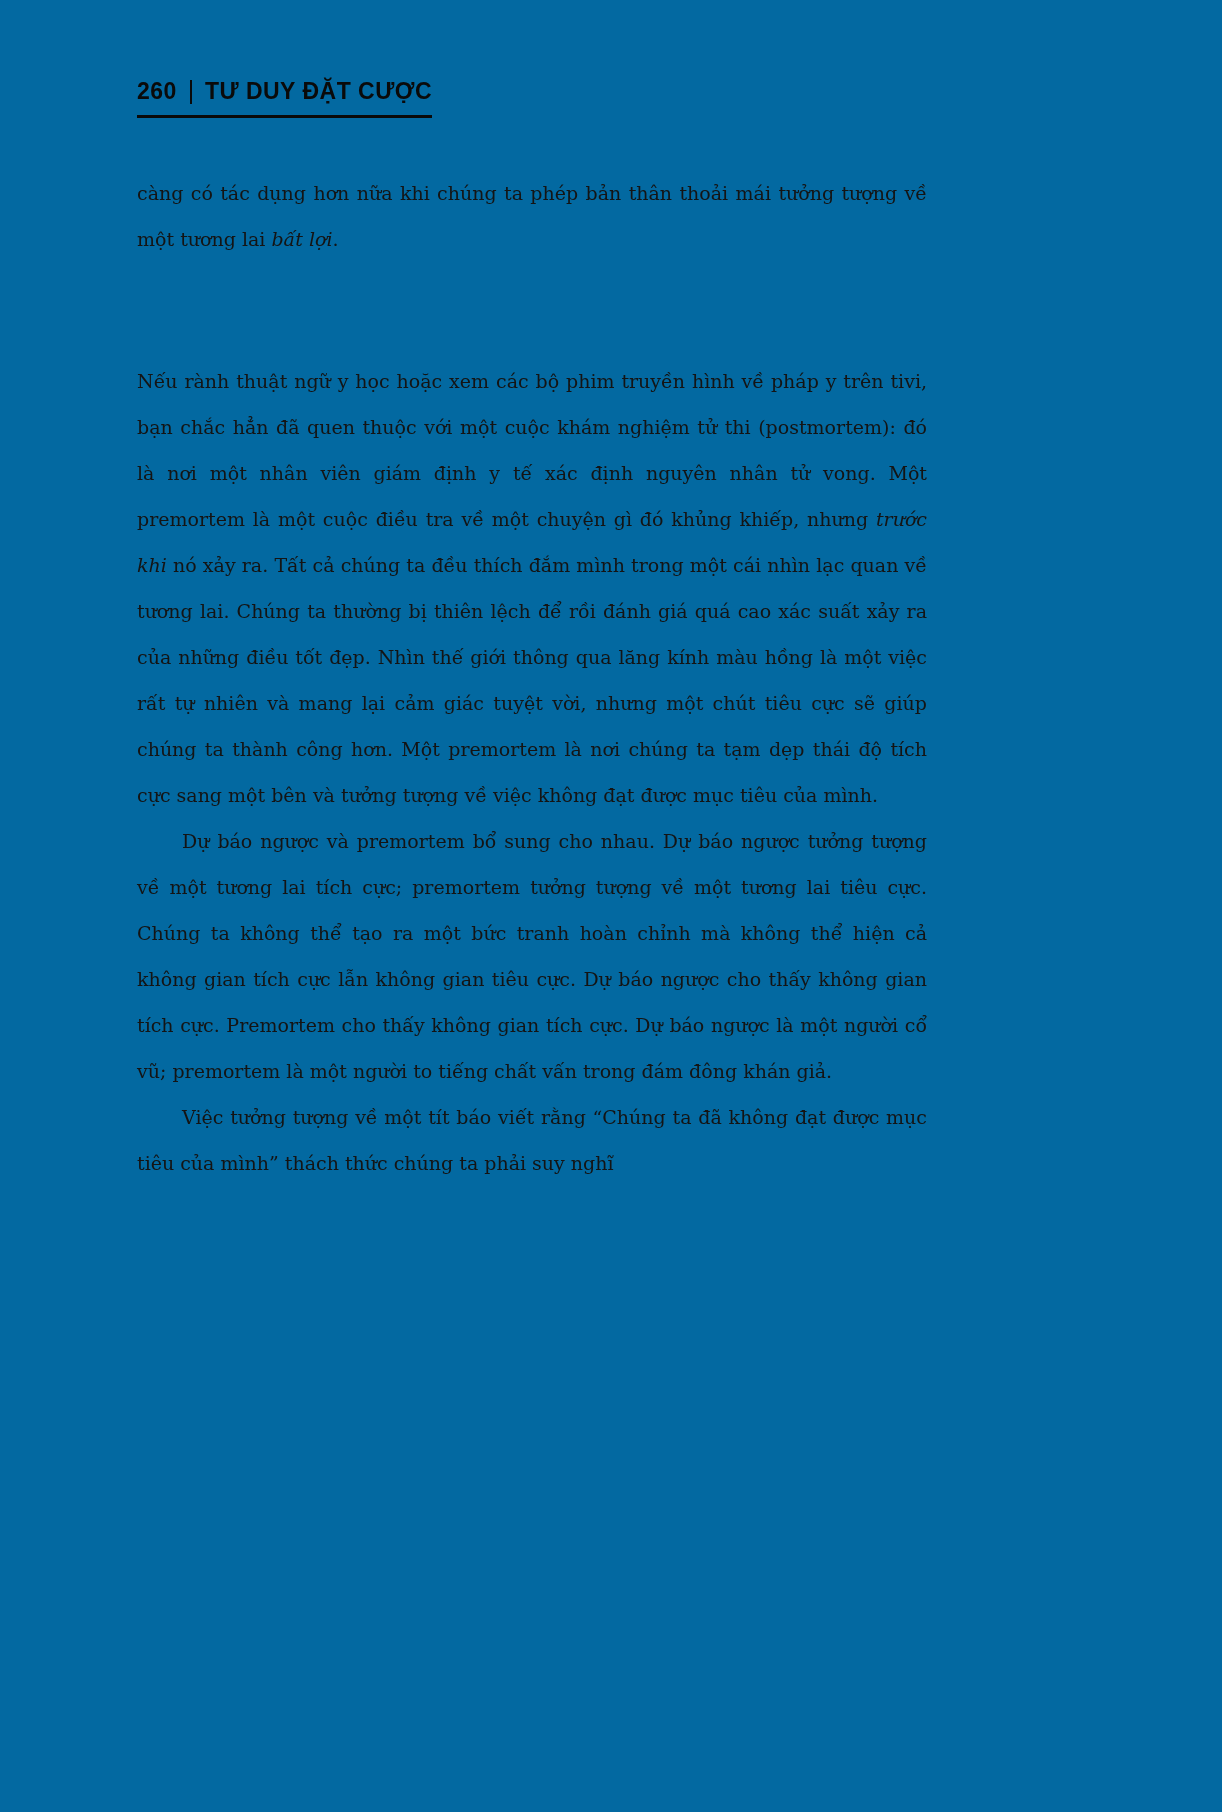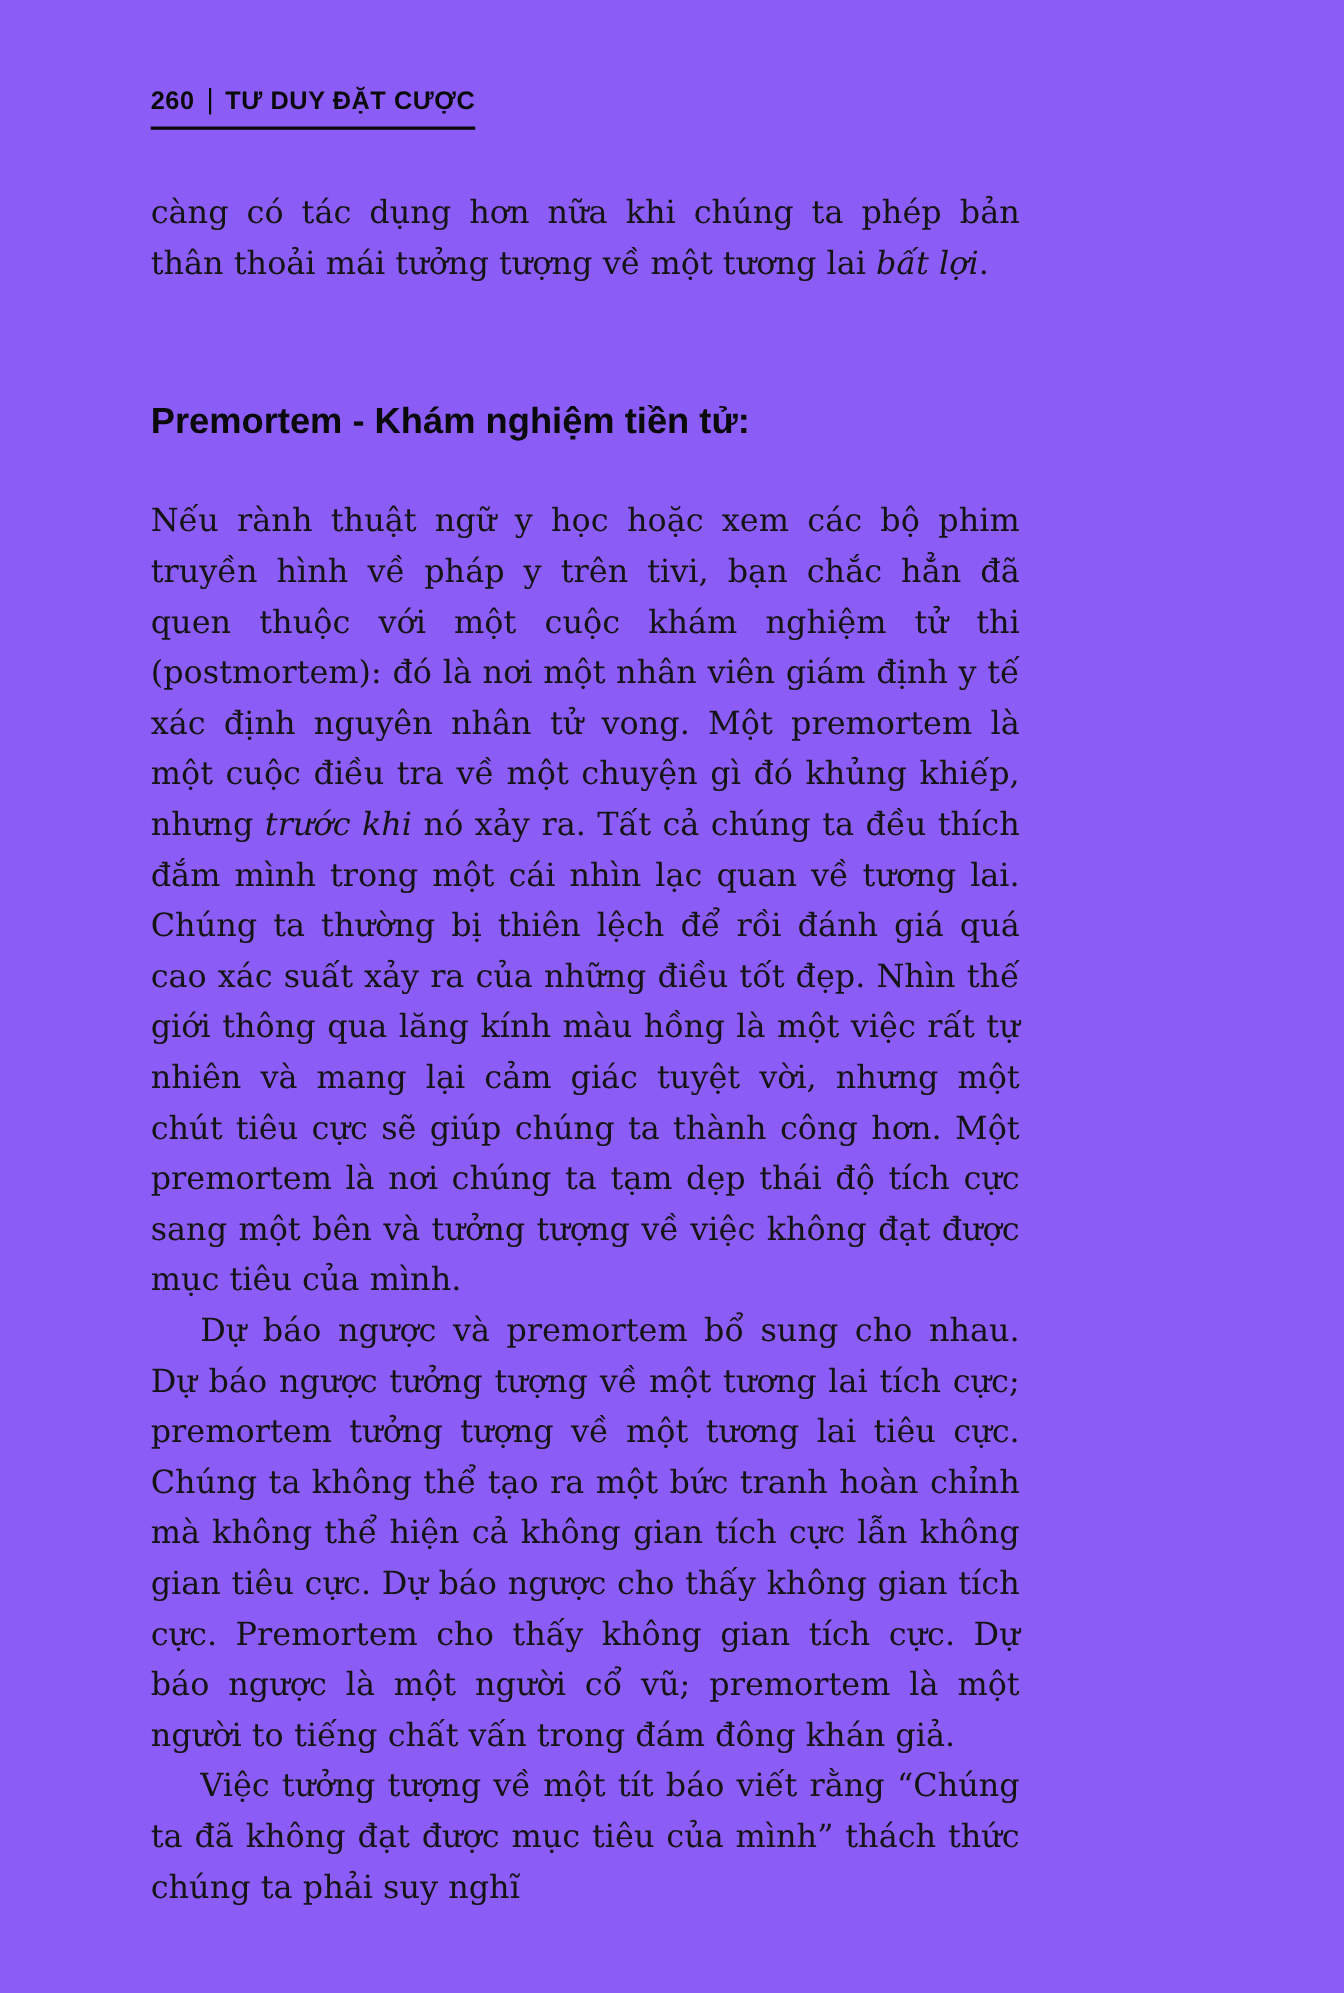--- a/index.html
+++ b/index.html
@@ -4,21 +4,21 @@
 <style>
   html, body {
     margin: 0;
     padding: 0;
     background: #ffffff;
   }
   .page {
     position: relative;
     width: 1222px;
     height: 1812px;
-    background: #8b5cf6;
+    background: #0369a1;
     font-family: "DejaVu Serif", "Liberation Serif", serif;
     color: #111111;
     overflow: hidden;
   }
   .running-head {
     position: absolute;
     top: 78px;
     left: 137px;
     display: inline-flex;
     align-items: center;
@@ -37,21 +37,21 @@
     background: #0a0a0a;
   }
   .content {
     position: absolute;
     left: 137px;
     top: 170px;
     width: 790px;
   }
   p.body {
     margin: 0;
-    font-size: 29px;
+    font-size: 19px;
     line-height: 46px;
     text-align: justify;
     color: #141414;
   }
   p.indent {
     text-indent: 45px;
   }
   h2.section {
     margin: 96px 0 42px 0;
     font-family: "Liberation Sans", "DejaVu Sans", sans-serif;
@@ -76,21 +76,20 @@
     <span>260</span>
     <span class="head-sep"></span>
     <span>TƯ DUY ĐẶT CƯỢC</span>
   </div>
 
   <div class="content">
 
     <p class="body"><span>càng có tác dụng hơn nữa khi chúng ta phép bản thân thoải mái tưởng tượng về một tương lai </span><em>bất lợi</em><span>.</span></p>
 
     <h2 class="section">
-      <span class="hl">Premortem - Khám nghiệm tiền tử:</span>
     </h2>
 
     <p class="body"><span>Nếu rành thuật ngữ y học hoặc xem các bộ phim truyền hình về pháp y trên tivi, bạn chắc hẳn đã quen thuộc với một cuộc khám nghiệm tử thi (postmortem): đó là nơi một nhân viên giám định y tế xác định nguyên nhân tử vong. Một premortem là một cuộc điều tra về một chuyện gì đó khủng khiếp, nhưng </span><em>trước khi</em><span> nó xảy ra. Tất cả chúng ta đều thích đắm mình trong một cái nhìn lạc quan về tương lai. Chúng ta thường bị thiên lệch để rồi đánh giá quá cao xác suất xảy ra của những điều tốt đẹp. Nhìn thế giới thông qua lăng kính màu hồng là một việc rất tự nhiên và mang lại cảm giác tuyệt vời, nhưng một chút tiêu cực sẽ giúp chúng ta thành công hơn. Một premortem là nơi chúng ta tạm dẹp thái độ tích cực sang một bên và tưởng tượng về việc không đạt được mục tiêu của mình.</span></p>
 
     <p class="body indent">Dự báo ngược và premortem bổ sung cho nhau. Dự báo ngược tưởng tượng về một tương lai tích cực; premortem tưởng tượng về một tương lai tiêu cực. Chúng ta không thể tạo ra một bức tranh hoàn chỉnh mà không thể hiện cả không gian tích cực lẫn không gian tiêu cực. Dự báo ngược cho thấy không gian tích cực. Premortem cho thấy không gian tích cực. Dự báo ngược là một người cổ vũ; premortem là một người to tiếng chất vấn trong đám đông khán giả.</p>
 
     <p class="body indent">Việc tưởng tượng về một tít báo viết rằng “Chúng ta đã không đạt được mục tiêu của mình” thách thức chúng ta phải suy nghĩ</p>
 
   </div>
 

